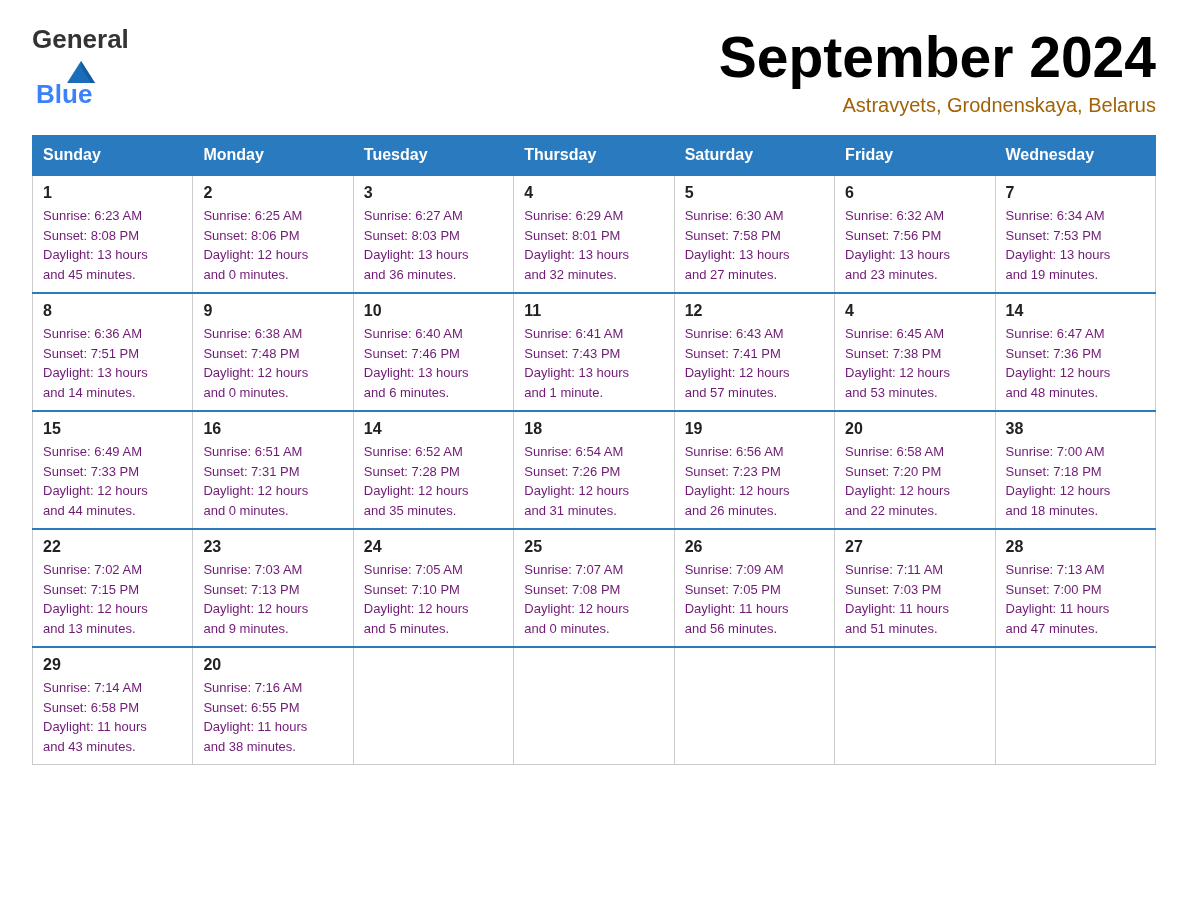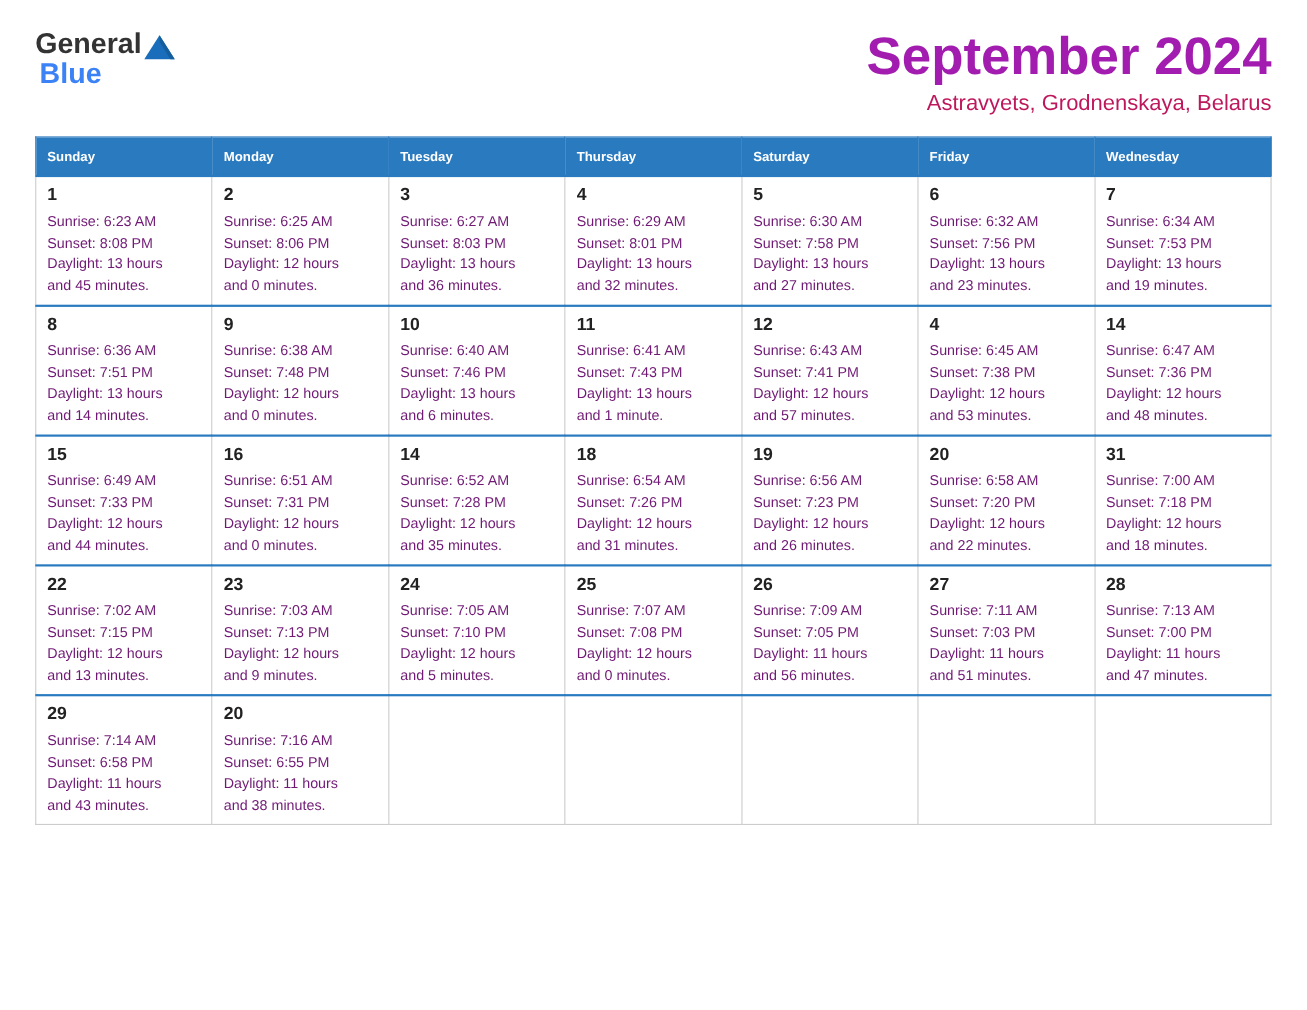--- a/index.html
+++ b/index.html
@@ -27,38 +27,38 @@
       color: #3b82f6;
     }
     .logo-icon {
       display: flex;
       align-items: flex-end;
     }
     .title-area {
       text-align: right;
     }
     .month-title {
-      font-size: 48px;
-      font-weight: bold;
-      color: #a21caf;
+      font-size: 57px;
+      font-weight: bold;
+      color: #000000;
     }
     .location-title {
       font-size: 20px;
-      color: #be185d;
+      color: #a16207;
       margin-top: 4px;
     }
     table {
       width: 100%;
       border-collapse: collapse;
       table-layout: fixed;
     }
     thead tr th {
       background-color: #2a7abf;
       color: #fff;
-      font-size: 12px;
+      font-size: 16px;
       font-weight: bold;
       padding: 10px 10px;
       text-align: left;
       border: 1px solid #2a7abf;
     }
     tbody tr td {
       vertical-align: top;
       padding: 8px 10px;
       border: 1px solid #ccc;
       font-size: 13px;
@@ -84,20 +84,21 @@
       background: #fff;
     }
     .logo-wrap {
       display: flex;
       flex-direction: column;
       align-items: flex-start;
     }
     .logo-line1 {
       display: flex;
       align-items: center;
+      flex-direction: column;
     }
     .logo-line2 {
       display: flex;
       align-items: center;
       margin-top: -4px;
       margin-left: 4px;
     }
   </style>
 </head>
 <body>
@@ -295,21 +296,21 @@
         </td>
         <td>
           <div class="day-num">20</div>
         <div class="sun-info">
           Sunrise: 6:58 AM<br>
           Sunset: 7:20 PM<br>
           Daylight: 12 hours<br>and 22 minutes.
         </div>
         </td>
         <td>
-          <div class="day-num">31</div>
+          <div class="day-num">38</div>
         <div class="sun-info">
           Sunrise: 7:00 AM<br>
           Sunset: 7:18 PM<br>
           Daylight: 12 hours<br>and 18 minutes.
         </div>
         </td>
       </tr>
       <tr>
         <td>
           <div class="day-num">22</div>

